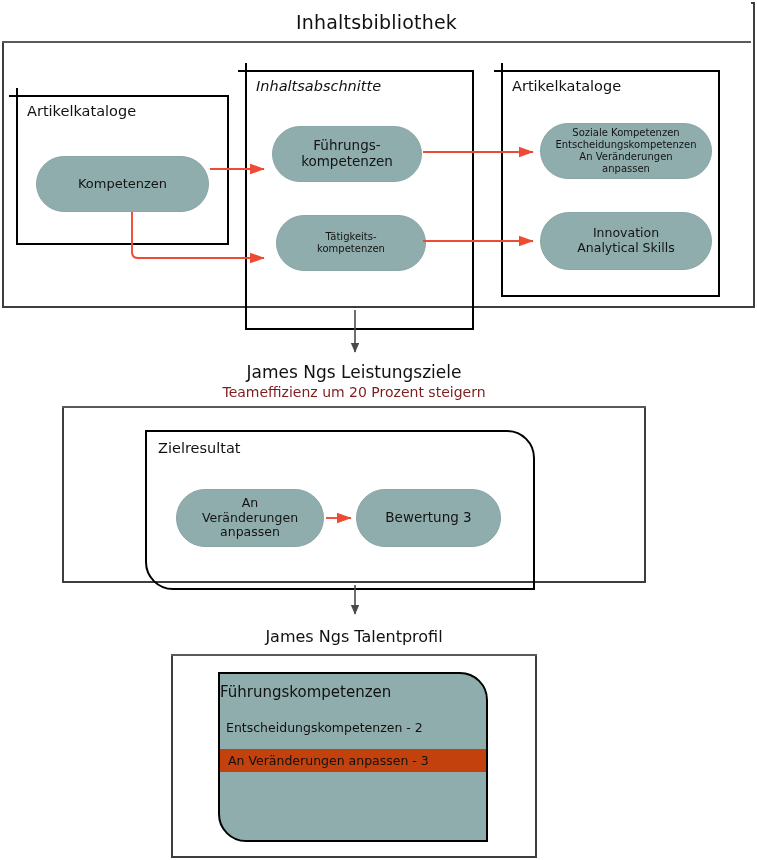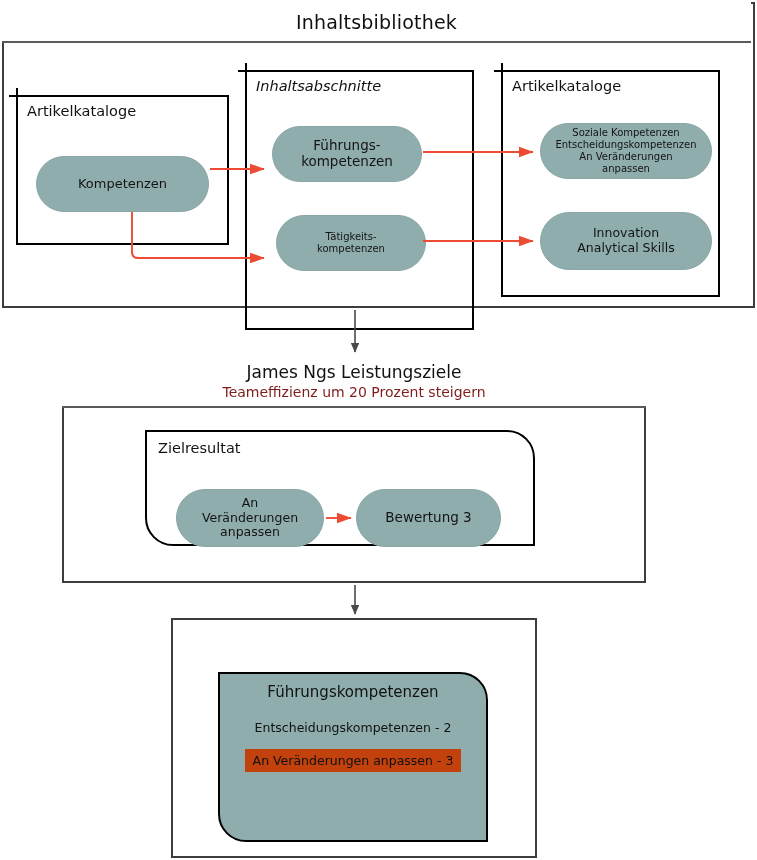--- a/index.html
+++ b/index.html
@@ -101,21 +101,21 @@
   #goals-title { font-size: 17px; color: #111; }
   #goals-sub { font-size: 14px; color: #7f1d1d; margin-top: 2px; }
 
   
   .cornerbox {
     border: 2.5px solid #000;
     border-radius: 0 28px 0 28px;
     background: transparent;
   }
   #zielresultat {
-    left: 145px; top: 430px; width: 390px; height: 116px;
+    left: 145px; top: 430px; width: 390px; height: 160px;
   }
   #zielresultat .boxlabel2 {
     position: absolute; left: 11px; top: 8px;
     font-size: 14.5px; color: #111; white-space: nowrap;
   }
   #node-anveraend {
     left: 176px; top: 489px; width: 148px; height: 58px; font-size: 12.5px;
   }
   #node-bewertung {
     left: 356px; top: 489px; width: 145px; height: 58px; font-size: 13.5px;
@@ -132,21 +132,21 @@
     display: flex; align-items: center; justify-content: center;
     background: #ffffff;
   }
   #talent-title { font-size: 16px; color: #111; }
 
   #skillcard {
     left: 218px; top: 672px; width: 270px; height: 170px;
     background: #90adad;
     border: 2.5px solid #000;
     border-radius: 0 28px 0 28px;
-    display: flex; flex-direction: column; align-items: center;
+    display: flex; flex-direction: column; 
     padding-top: 9px;
     box-sizing: border-box;
   }
   #skillcard .card-title { font-size: 15px; color: #111; margin-bottom: 17px; }
   #skillcard .skill-row {
     font-size: 12.5px; color: #111; margin-bottom: 12px;
     padding: 2px 6px; white-space: nowrap;
   }
   #skillcard .skill-row.hl { background: #c2410c; padding: 4px 8px; }
 </style>
@@ -190,20 +190,23 @@
     <span id="goals-sub">Teameffizienz um 20 Prozent steigern</span>
   </div>
 
   <div class="abs cornerbox" id="zielresultat">
     <span class="boxlabel2">Zielresultat</span>
   </div>
   <div class="abs pill" id="node-anveraend">An<br>Veränderungen<br>anpassen</div>
   <div class="abs pill" id="node-bewertung">Bewertung 3</div>
 
   <div class="abs" id="talent-frame"></div>
+  <div class="abs" id="talent-header">
+    <span id="talent-title">James Ngs Talentprofil</span>
+  </div>
 
   <div class="abs" id="skillcard">
     <div class="card-title">Führungskompetenzen</div>
     <div class="skill-row">Entscheidungskompetenzen - 2</div>
     <div class="skill-row hl">An Veränderungen anpassen - 3</div>
   </div>
 
   <svg id="connectors" viewBox="0 0 757 860" xmlns="http://www.w3.org/2000/svg">
     <defs>
       <marker id="ar-red" markerWidth="9" markerHeight="9" refX="7.6" refY="3.2" orient="auto" markerUnits="strokeWidth">

